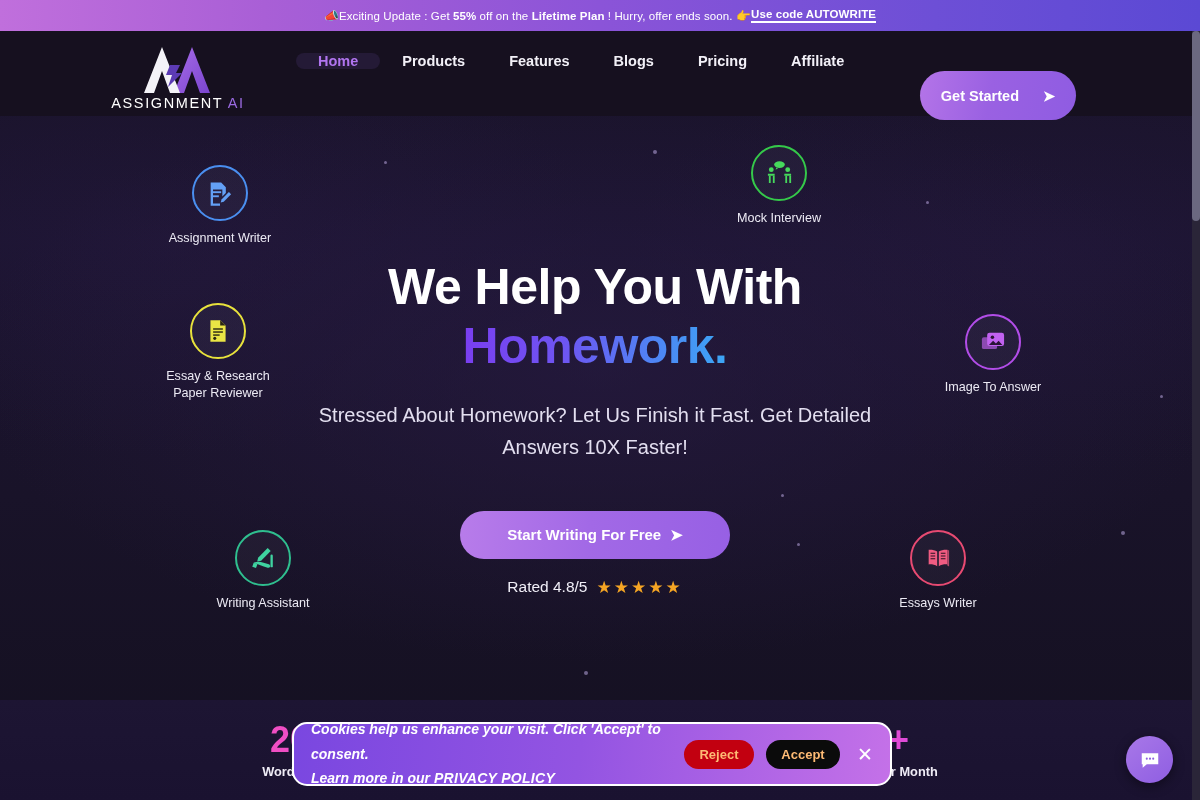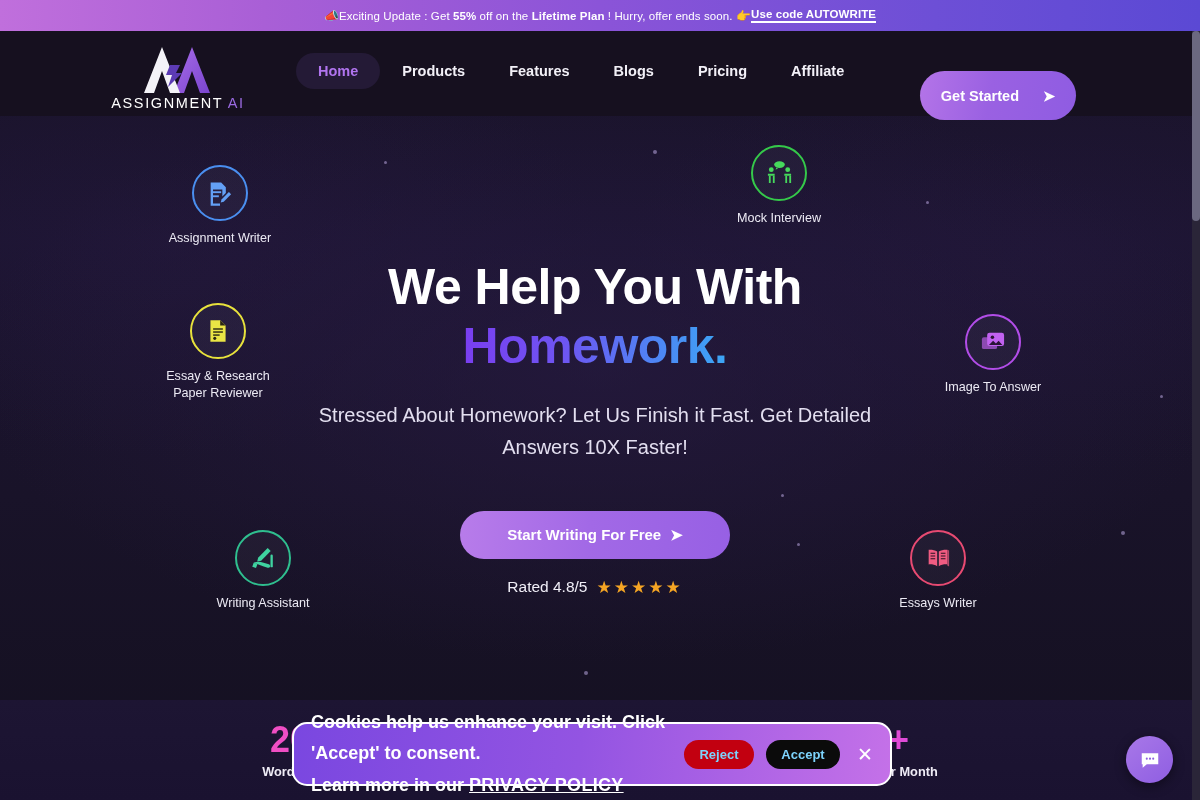--- a/index.html
+++ b/index.html
@@ -35,21 +35,21 @@
     background:#16101f;
   }
   #logo { position:absolute; left:108px; top:10px; width:140px; text-align:center; }
   #logo .mark { position:relative; height:56px; }
   #logo .wordmark { font-size:14.5px; letter-spacing:1.6px; color:#ffffff; font-weight:500; margin-top:-2px;}
   #logo .wordmark .ai { color:#9a6ae0; }
 
   #nav { position:absolute; left:296px; top:22px; display:flex; align-items:center; gap:0px; }
   #nav a {
     color:#f2f0f7; font-size:14.5px; font-weight:bold; text-decoration:none;
-    padding:10px 22px; border-radius:18px; white-space:nowrap;
+    padding:0 22px; border-radius:18px; white-space:nowrap;
   }
   #nav a.active { color:#b074ee; background:#241a36; }
 
   #cta-top {
     position:absolute; left:920px; top:40px; width:156px; height:49px;
     border-radius:25px; border:none; cursor:pointer;
     background:linear-gradient(100deg,#b474e8 0%, #9a61e2 45%, #8f5ce2 100%);
     color:#fff; font-size:14.5px; font-weight:bold;
     font-family:"Liberation Sans", sans-serif;
     display:flex; align-items:center; justify-content:center; gap:24px;
@@ -109,25 +109,25 @@
   }
   .stat .cap { font-size:12.8px; color:#efecf6; font-weight:bold; margin-top:5px; }
 
   
   #cookie {
     position:absolute; left:292px; top:722px; width:600px; height:64px;
     border-radius:15px; border:2px solid #ffffff;
     background:linear-gradient(95deg,#7a47e0 0%, #9354e2 48%, #c471e8 100%);
     display:flex; align-items:center; padding:0 12px 0 17px; gap:10px;
   }
-  #cookie .ctext { flex:1; color:#ffffff; font-size:18px; font-weight:bold; line-height:1.75; }
+  #cookie .ctext { flex:1; color:#ffffff; font-size:14px; font-weight:bold; line-height:1.75;font-style:italic; }
   #cookie .ctext .pp { text-decoration:underline; letter-spacing:.3px; cursor:pointer; }
   #cookie .btn {
     border:none; cursor:pointer; border-radius:16px; height:29px;
-    font-size:13px; font-weight:bold; color:#7dd3fc;
+    font-size:13px; font-weight:bold; color:#fdba74;
     font-family:"Liberation Sans", sans-serif;
   }
   #cookie #btn-reject { background:#c20010; width:70px; margin-right:2px; }
   #cookie #btn-accept { background:#0b0b0b; width:74px; }
   #cookie #btn-close {
     background:transparent; color:#fff; font-size:19px; width:26px; height:26px;
     line-height:1; border:none; cursor:pointer; margin-left:2px;
   }
 
   

